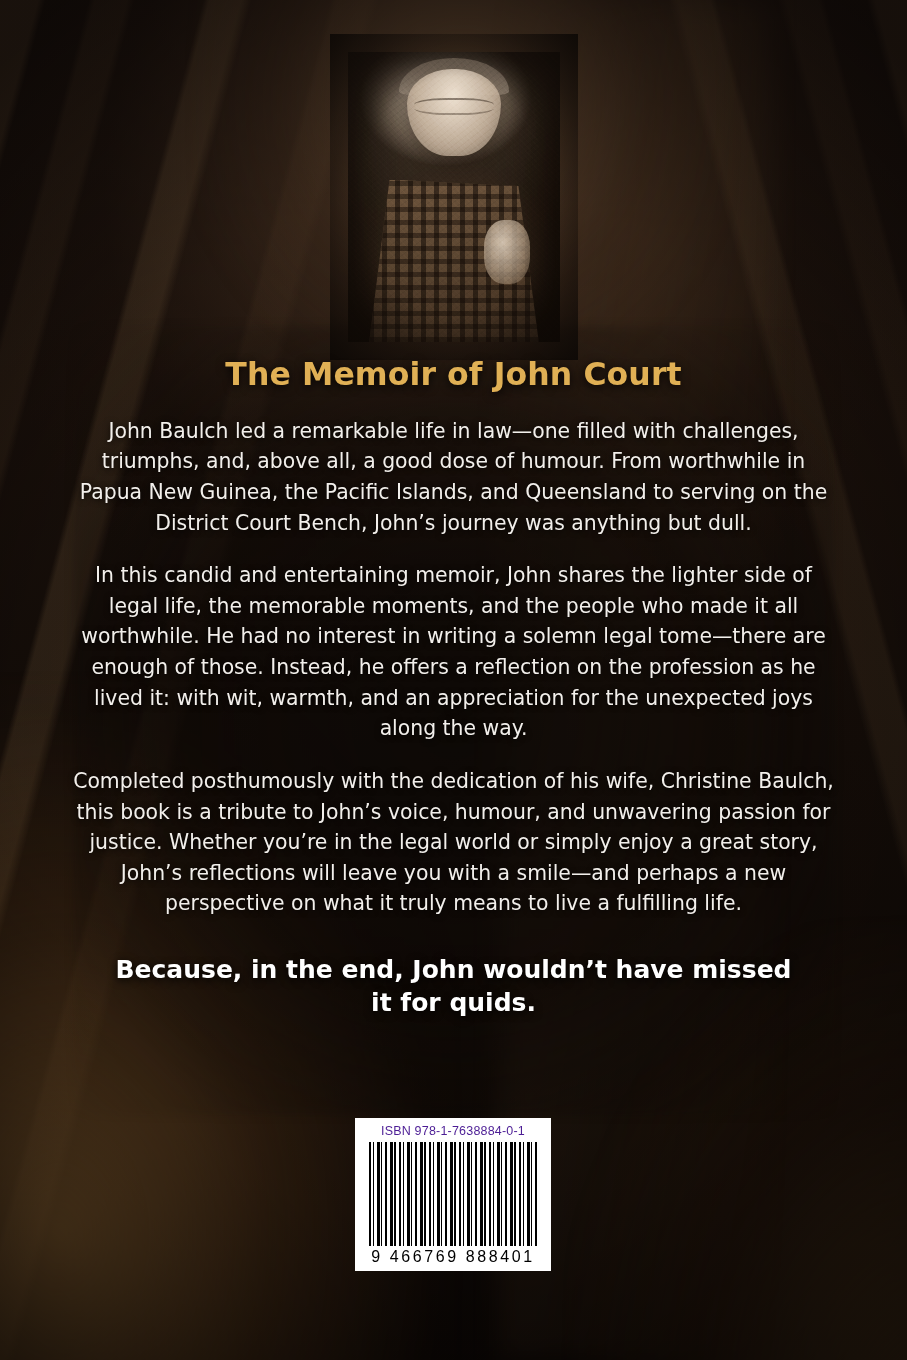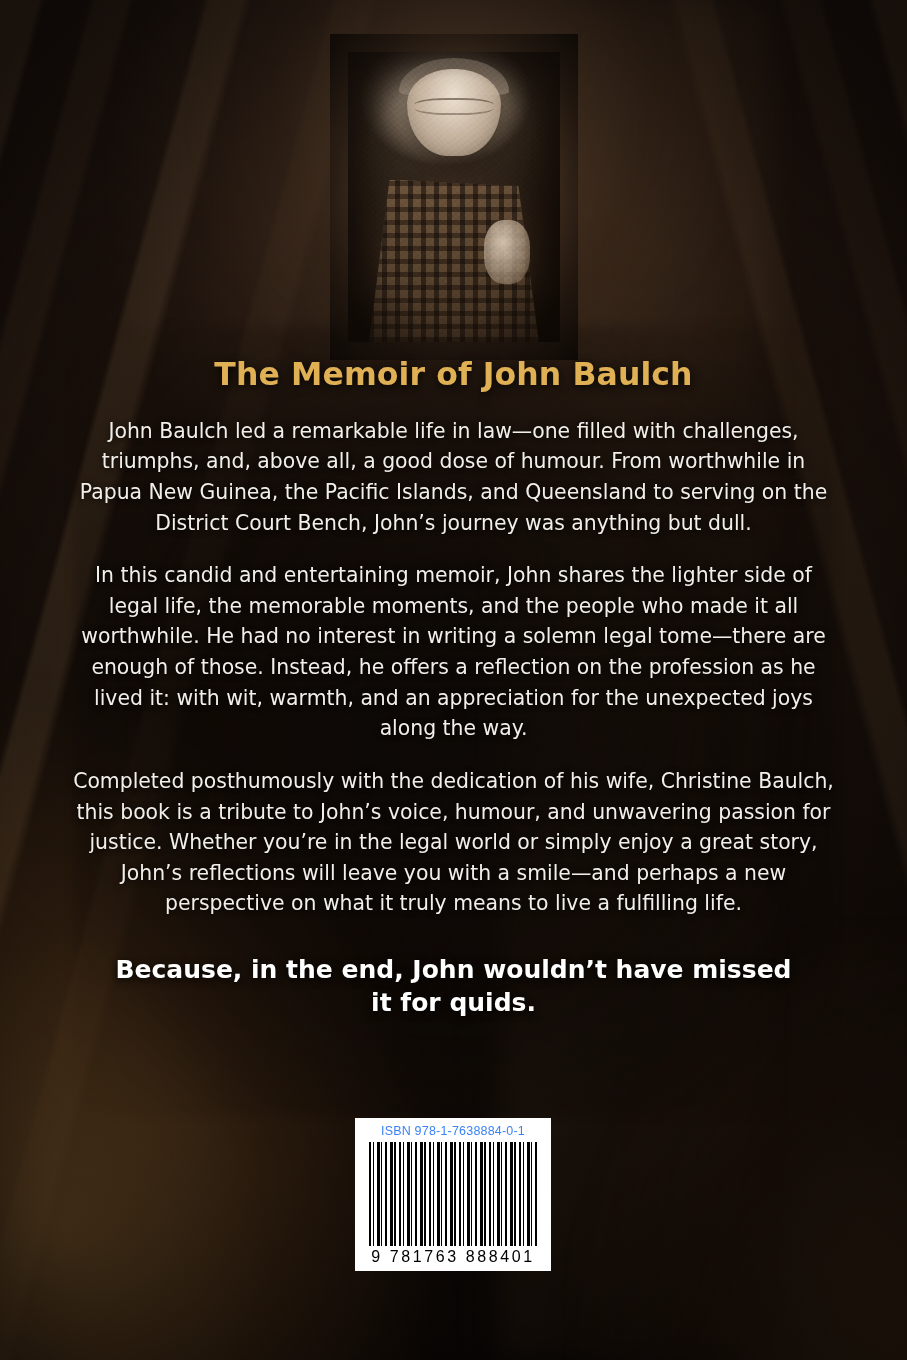--- a/index.html
+++ b/index.html
@@ -224,21 +224,21 @@
     top: 1118px;
     width: 196px;
     background: #ffffff;
     padding: 6px 8px 4px 8px;
     box-sizing: border-box;
     text-align: center;
   }
   .isbn-text {
     font-family: "Liberation Sans", sans-serif;
     font-size: 12.5px;
-    color: #3b82f6;
+    color: #4c1d95;
     letter-spacing: 0.2px;
     margin-bottom: 4px;
   }
   .bars {
     height: 104px;
     margin: 0 6px;
     background-image: repeating-linear-gradient(
       90deg,
       #000 0 2px, #fff 2px 4px,
       #000 4px 5px, #fff 5px 8px,
@@ -279,26 +279,26 @@
       <div class="portrait-face"></div>
       <div class="portrait-glasses"></div>
       <div class="portrait-shirt"></div>
       <div class="portrait-hand"></div>
       <div class="portrait-grain"></div>
     </div>
     <div class="portrait-fade"></div>
   </div>
 
   <div class="content">
-    <h1 class="title">The Memoir of John Baulch</h1>
+    <h1 class="title">The Memoir of John Court</h1>
     <p class="para">John Baulch led a remarkable life in law—one filled with challenges, triumphs, and, above all, a good dose of humour. From worthwhile in Papua New Guinea, the Pacific Islands, and Queensland to serving on the District Court Bench, John’s journey was anything but dull.</p>
     <p class="para">In this candid and entertaining memoir, John shares the lighter side of legal life, the memorable moments, and the people who made it all worthwhile. He had no interest in writing a solemn legal tome—there are enough of those. Instead, he offers a reflection on the profession as he lived it: with wit, warmth, and an appreciation for the unexpected joys along the way.</p>
     <p class="para">Completed posthumously with the dedication of his wife, Christine Baulch, this book is a tribute to John’s voice, humour, and unwavering passion for justice. Whether you’re in the legal world or simply enjoy a great story, John’s reflections will leave you with a smile—and perhaps a new perspective on what it truly means to live a fulfilling life.</p>
     <p class="closing">Because, in the end, John wouldn’t have missed it for quids.</p>
   </div>
 
   <div class="barcode-box">
     <div class="isbn-text">ISBN 978-1-7638884-0-1</div>
     <div class="bars"></div>
-    <div class="bars-digits">9 781763 888401</div>
+    <div class="bars-digits">9 466769 888401</div>
   </div>
 
 </div>
 
 </body></html>

